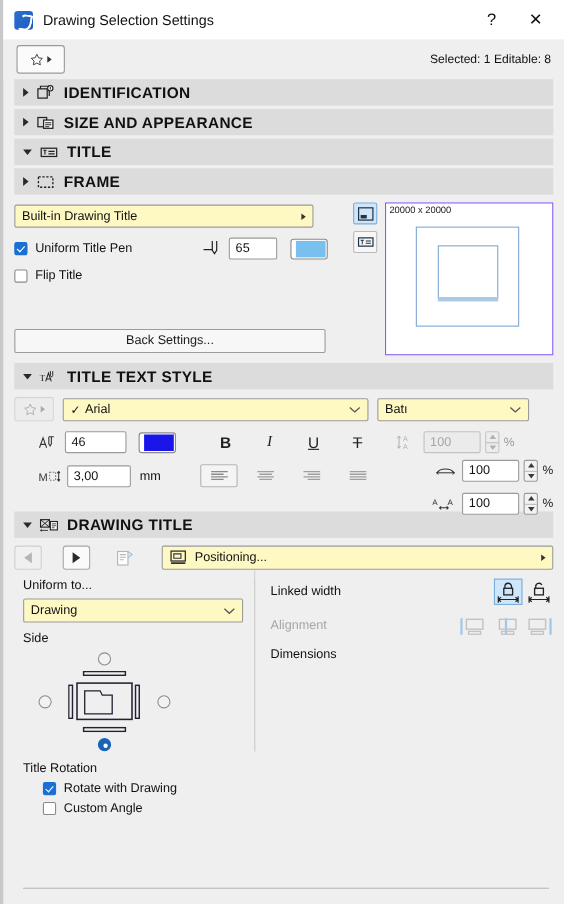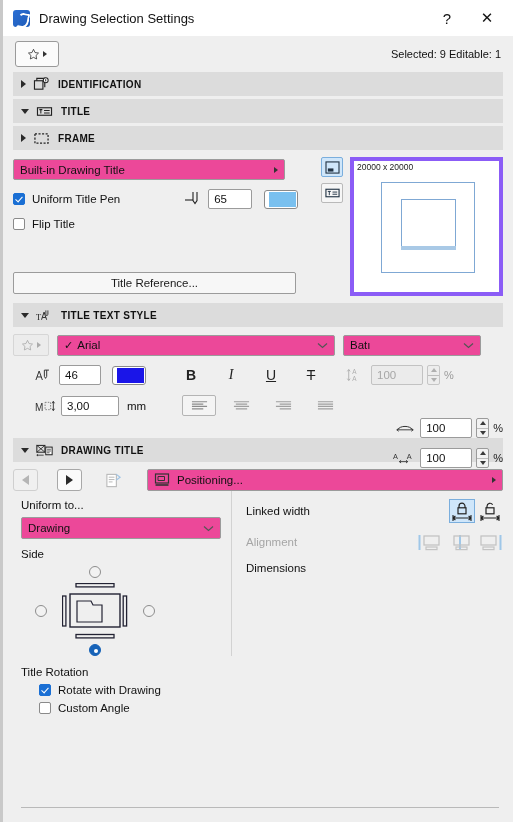--- a/index.html
+++ b/index.html
@@ -27,39 +27,39 @@
   .star{width:13px;height:13px;}
   .caret-r{width:0;height:0;border-left:4px solid #333;border-top:3px solid transparent;border-bottom:3px solid transparent;}
   .sel-info{margin-left:auto;font-size:11px;color:#111;}
 
   
   .sec{height:24px;margin:0 10px 3px 10px;background:#dcdcdc;display:flex;align-items:center;padding-left:8px;box-sizing:border-box;}
   .sec .tri{width:0;height:0;margin-right:7px;}
   .tri-right{border-left:5px solid #2a2a2a;border-top:4px solid transparent;border-bottom:4px solid transparent;}
   .tri-down{border-top:5px solid #2a2a2a;border-left:4px solid transparent;border-right:4px solid transparent;}
   .sec .sicon{width:17px;height:15px;margin-right:8px;flex:0 0 auto;}
-  .sec .slabel{font-size:10px;font-weight:bold;letter-spacing:.3px;color:#111;}
+  .sec .slabel{font-size:14px;font-weight:bold;letter-spacing:.3px;color:#111;}
 
   
   .row{display:flex;align-items:center;}
-  .combo{height:21px;background:#ec4899;border:1px solid #9b9b9b;border-radius:2px;display:flex;align-items:center;padding:0 6px;box-sizing:border-box;font-size:11.5px;color:#111;}
+  .combo{height:21px;background:#fef9c3;border:1px solid #9b9b9b;border-radius:2px;display:flex;align-items:center;padding:0 6px;box-sizing:border-box;font-size:11.5px;color:#111;}
   .combo .arr{margin-left:auto;}
   .num{height:20px;background:#fff;border:1px solid #9b9b9b;border-radius:2px;display:flex;align-items:center;padding:0 5px;box-sizing:border-box;font-size:11.5px;color:#111;}
   .num.dis{background:#ebebeb;border-color:#c2c2c2;color:#a6a6a6;}
   .cb{width:12px;height:12px;border:1px solid #8a8a8a;background:#fff;border-radius:2px;box-sizing:border-box;flex:0 0 auto;position:relative;}
   .cb.on{background:#1a6fd4;border-color:#1a6fd4;}
   .cb.on:after{content:"";position:absolute;left:3px;top:1px;width:3px;height:6px;border:solid #fff;border-width:0 1.6px 1.6px 0;transform:rotate(42deg);}
   .cblabel{font-size:11.5px;margin-left:7px;color:#111;}
   .iconbtn{width:22px;height:20px;border:1px solid #b9b9b9;background:#f6f6f6;border-radius:2px;display:flex;align-items:center;justify-content:center;box-sizing:border-box;}
   .iconbtn.sel{background:#cfe6fa;border-color:#7aaedd;}
   .iconbtn.flat{border-color:transparent;background:transparent;}
 
   
   .title-body{position:relative;padding:6px 10px 0 10px;}
-  .preview{position:absolute;right:10px;top:4px;width:153px;height:139px;background:#fff;border:4px solid #8b5cf6;box-sizing:border-box;}
+  .preview{position:absolute;right:10px;top:4px;width:153px;height:139px;background:#fff;border:1px solid #8b5cf6;box-sizing:border-box;}
   .preview .pvtxt{position:absolute;left:3px;top:1px;font-size:8.5px;color:#222;font-family:"Liberation Sans",sans-serif;}
   .pv-outer{position:absolute;left:27px;top:21px;width:94px;height:91px;border:1px solid #7fa8d4;box-sizing:border-box;}
   .pv-inner{position:absolute;left:47px;top:38px;width:55px;height:48px;border:1px solid #7fa8d4;box-sizing:border-box;}
   .pv-bar{position:absolute;left:47px;top:85px;width:55px;height:4px;background:#a9c9e6;}
 
   .stack-right{position:absolute;right:170px;top:4px;display:flex;flex-direction:column;gap:6px;}
 
   .backref{height:22px;margin:0 10px;background:#f7f7f7;border:1px solid #9b9b9b;border-radius:2px;display:flex;align-items:center;justify-content:center;font-size:11.5px;box-sizing:border-box;}
 
   
@@ -118,34 +118,43 @@
     <div class="tbtn close">✕</div>
   </div>
 
   <div class="topbar">
     <div class="fav-btn">
       <svg class="star" viewBox="0 0 16 16">
         <path d="M8 1.6l1.9 4 4.3.6-3.1 3 .8 4.3L8 11.5 4.1 13.5l.8-4.3-3.1-3 4.3-.6z" fill="none" stroke="#333" stroke-width="1"></path>
       </svg>
       <span class="caret-r"></span>
     </div>
-    <div class="sel-info">Selected: 9 Editable: 1</div>
+    <div class="sel-info">Selected: 1 Editable: 8</div>
   </div>
 
   <div class="sec">
     <span class="tri tri-right"></span>
     <svg class="sicon" viewBox="0 0 18 16">
       <rect x="1.5" y="4" width="9" height="9" fill="none" stroke="#222" stroke-width="1.2"></rect>
       <path d="M4 4V1.5h8.5V11" fill="none" stroke="#222" stroke-width="1.2"></path>
       <circle cx="13.5" cy="3.5" r="2.6" fill="#fff" stroke="#222" stroke-width="1.1"></circle>
       <path d="M13.5 2.3v2.4" stroke="#222" stroke-width="1"></path>
     </svg>
     <span class="slabel">IDENTIFICATION</span>
   </div>
 
+  <div class="sec">
+    <span class="tri tri-right"></span>
+    <svg class="sicon" viewBox="0 0 18 16">
+      <rect x="1.5" y="3" width="8.5" height="9" fill="none" stroke="#222" stroke-width="1.2"></rect>
+      <rect x="7" y="5.5" width="9" height="8" fill="#fff" stroke="#222" stroke-width="1.2"></rect>
+      <path d="M8.5 8h6M8.5 10h6M8.5 12h4" stroke="#222" stroke-width="1"></path>
+    </svg>
+    <span class="slabel">SIZE AND APPEARANCE</span>
+  </div>
 
   <div class="sec">
     <span class="tri tri-down"></span>
     <svg class="sicon" viewBox="0 0 18 16">
       <rect x="1.5" y="4" width="15" height="8" fill="none" stroke="#222" stroke-width="1.2"></rect>
       <path d="M3.5 6h3.2M5.1 6v4M8.5 7h6M8.5 9.5h6" stroke="#222" stroke-width="1.1"></path>
     </svg>
     <span class="slabel">TITLE</span>
   </div>
 
@@ -199,21 +208,21 @@
           <b style="background:#79c0ef"></b>
       </span>
     </div>
 
     <div class="row" style="margin-top:9px;">
       <span class="cb"></span>
       <span class="cblabel">Flip Title</span>
     </div>
   </div>
 
-  <div class="backref" style="margin-top:42px;width:283px;">Title Reference...</div>
+  <div class="backref" style="margin-top:42px;width:283px;">Back Settings...</div>
 
   <div class="sec" style="margin-top:9px;">
     <span class="tri tri-down"></span>
     <svg class="sicon" viewBox="0 0 20 16">
       <text x="0" y="13" font-size="10" font-family="Liberation Serif, serif" fill="#222">T</text>
       <path d="M6.5 13l3-9 3 9M7.6 10.3h3.9" fill="none" stroke="#222" stroke-width="1.1"></path>
       <path d="M14 2v4.6l-1.2 1.8-1.2-1.8V2" fill="none" stroke="#222" stroke-width="1"></path>
     </svg>
     <span class="slabel">TITLE TEXT STYLE</span>
   </div>
@@ -238,21 +247,21 @@
           <path d="M1 1.5l4.5 4 4.5-4" fill="none" stroke="#555" stroke-width="1.2"></path>
         </svg>
     </div>
   </div>
 
   <div class="row" style="padding:8px 10px 0 32px;">
     <svg width="18" height="17" viewBox="0 0 20 18">
       <path d="M1 14l3.6-10 3.6 10M2.3 10.6h4.6" fill="none" stroke="#333" stroke-width="1.1"></path>
       <path d="M10.5 3h5M13 3v7l-1.3 2.2L10.4 10V3" fill="none" stroke="#333" stroke-width="1.1"></path>
     </svg>
-    <span class="num" style="width:42px;margin-left:6px;">46</span>
+    <span class="num" style="width:56px;margin-left:6px;">46</span>
     <span class="colorchip" style="margin-left:11px;">
       <i></i>
         <b style="background:#1a15e8"></b>
     </span>
 
     <span class="styleb" style="margin-left:32px;font-weight:bold;">B</span>
     <span class="styleb" style="margin-left:14px;font-style:italic;font-family:'Liberation Serif',serif;">I</span>
     <span class="styleb" style="margin-left:14px;text-decoration:underline;">U</span>
     <span class="styleb" style="margin-left:14px;text-decoration:line-through;">T</span>
 

